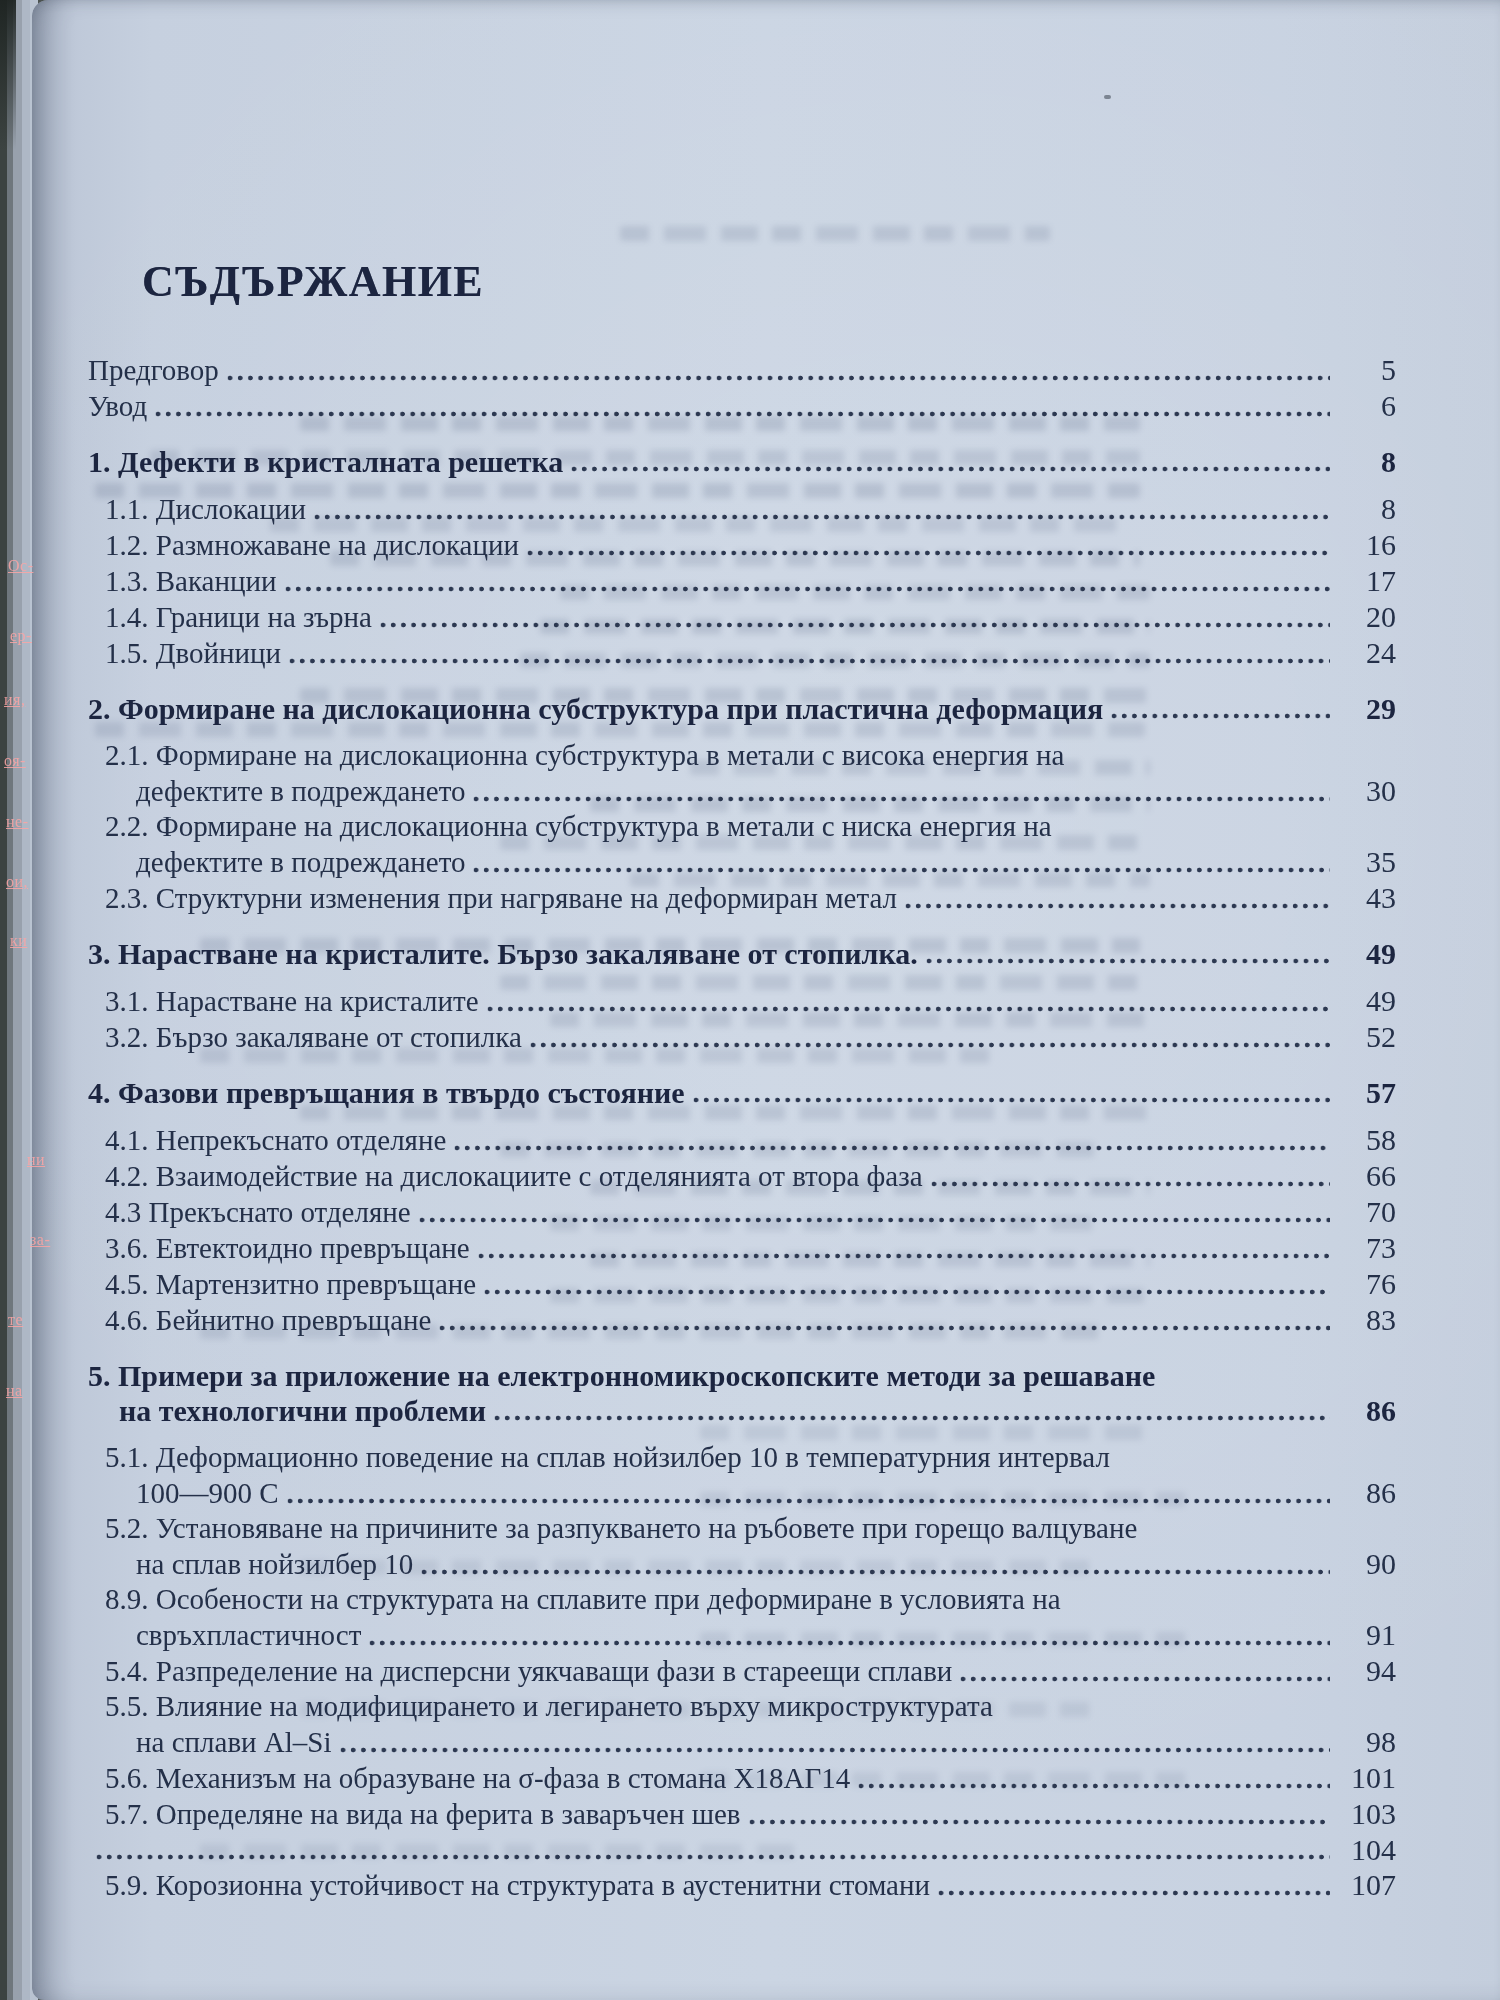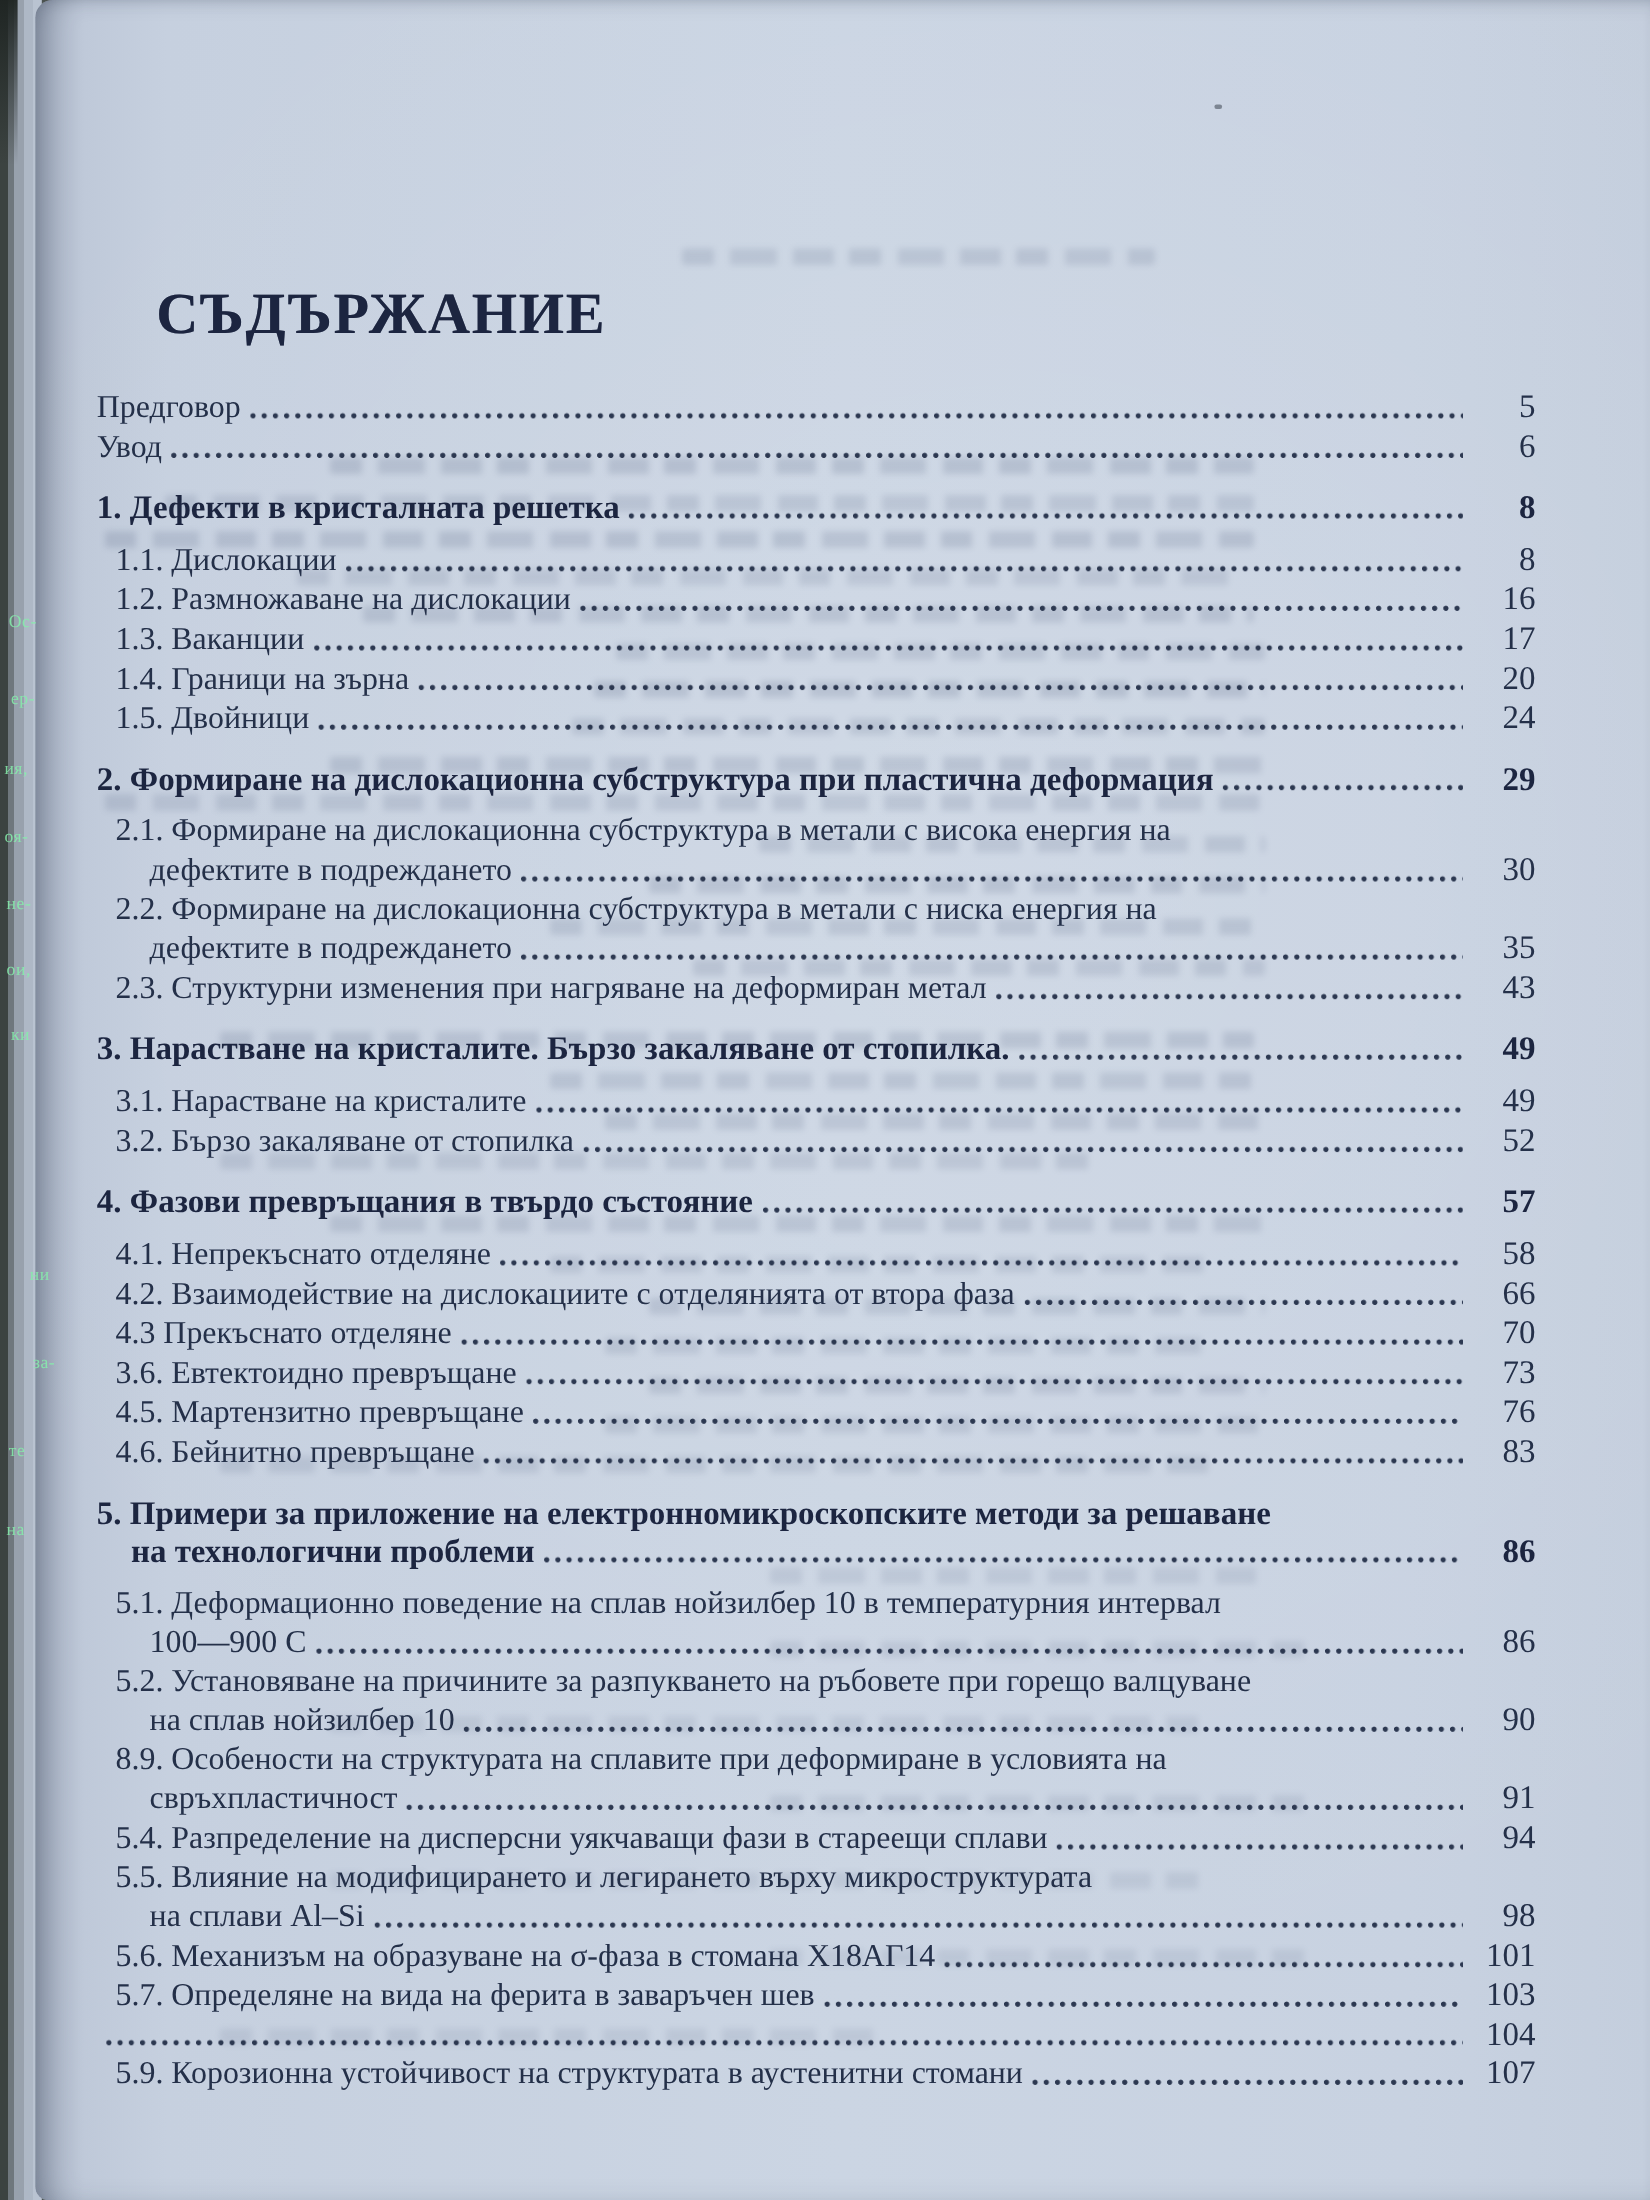--- a/index.html
+++ b/index.html
@@ -15,22 +15,22 @@
     position:absolute; left:0; top:0; bottom:0; width:38px;
     background:linear-gradient(90deg,#3c4341 0 7px,#6f777d 7px 13px,#98a1ad 13px 22px,#aeb8c6 22px 30px,#b9c3d1 30px 38px);
     z-index:0;
   }
   .corner-shade {
     position:absolute; left:0; top:0; width:16px; height:150px;
     background:linear-gradient(180deg,rgba(30,36,34,.95),rgba(30,36,34,0));
     z-index:3;
   }
   .frag {
-    position:absolute; z-index:2; font-size:16px; color:#86efac; opacity:.85;
-    line-height:16px; letter-spacing:.5px;
+    position:absolute; z-index:2; font-size:16px; color:#fca5a5; opacity:.85;
+    line-height:16px; letter-spacing:.5px;text-decoration:underline;
   }
   .ef0{left:8px;top:558px;} .ef1{left:10px;top:628px;} .ef2{left:4px;top:692px;}
   .ef3{left:4px;top:753px;} .ef4{left:6px;top:814px;} .ef5{left:6px;top:874px;}
   .ef6{left:10px;top:933px;} .ef7{left:8px;top:1152px;padding-left:19px;} .ef8{left:4px;top:1232px;margin-left:26px;}
   .ef9{left:8px;top:1312px;} .ef10{left:6px;top:1383px;}
   
   .sheet {
     position:absolute; left:32px; top:0; right:0; bottom:0; z-index:1;
     background:
       radial-gradient(120% 90% at 60% 40%, rgba(255,255,255,.10), rgba(0,0,0,0) 60%),
@@ -42,21 +42,21 @@
   .ghost {
     position:absolute; height:15px; filter:blur(3px); border-radius:3px;
     background:repeating-linear-gradient(90deg,
       rgba(74,88,120,.60) 0 29px, rgba(74,88,120,0) 29px 44px,
       rgba(74,88,120,.55) 44px 86px, rgba(74,88,120,0) 86px 101px,
       rgba(74,88,120,.58) 101px 138px, rgba(74,88,120,0) 138px 152px);
   }
   .content { position:absolute; inset:0; z-index:4; color:var(--ink); }
   .title {
     position:absolute; left:142px; top:256px;
-    font-size:53px; font-weight:700; letter-spacing:1.5px; color:var(--ink-bold);
+    font-size:44px; font-weight:700; letter-spacing:1.5px; color:var(--ink-bold);
     text-shadow:0 0 .6px rgba(28,37,64,.6);
   }
   .toc { position:absolute; left:88px; top:352px; width:1308px; }
   .row { display:flex; align-items:baseline; line-height:35px; font-size:29px; }
   .row.bold { font-weight:700; font-size:30px; color:var(--ink-bold); }
   .row.gap-1 { margin-top:20px; }
   .row.gap-2 { margin-top:12px; }
   .row .label { white-space:nowrap; }
   .row.sub   .label { padding-left:17px; }
   .row.cont  .label { padding-left:48px; }

